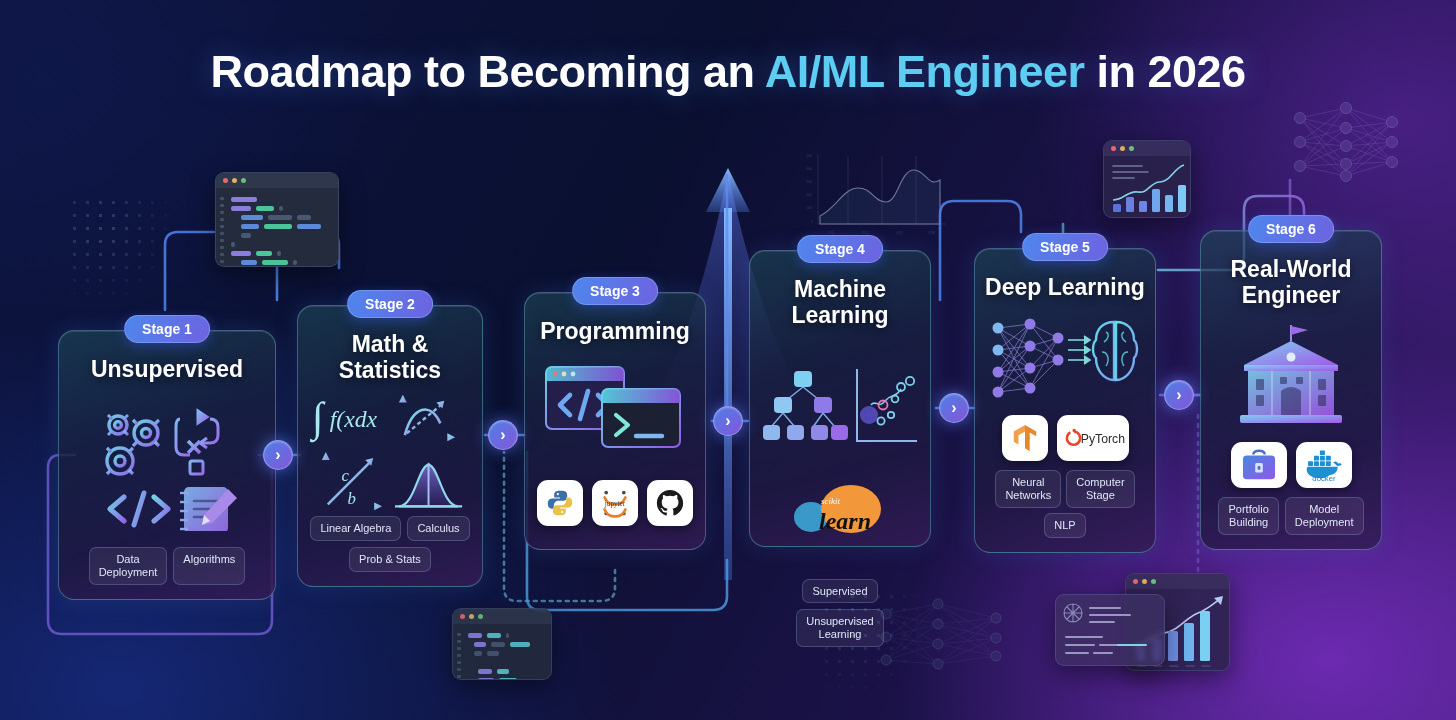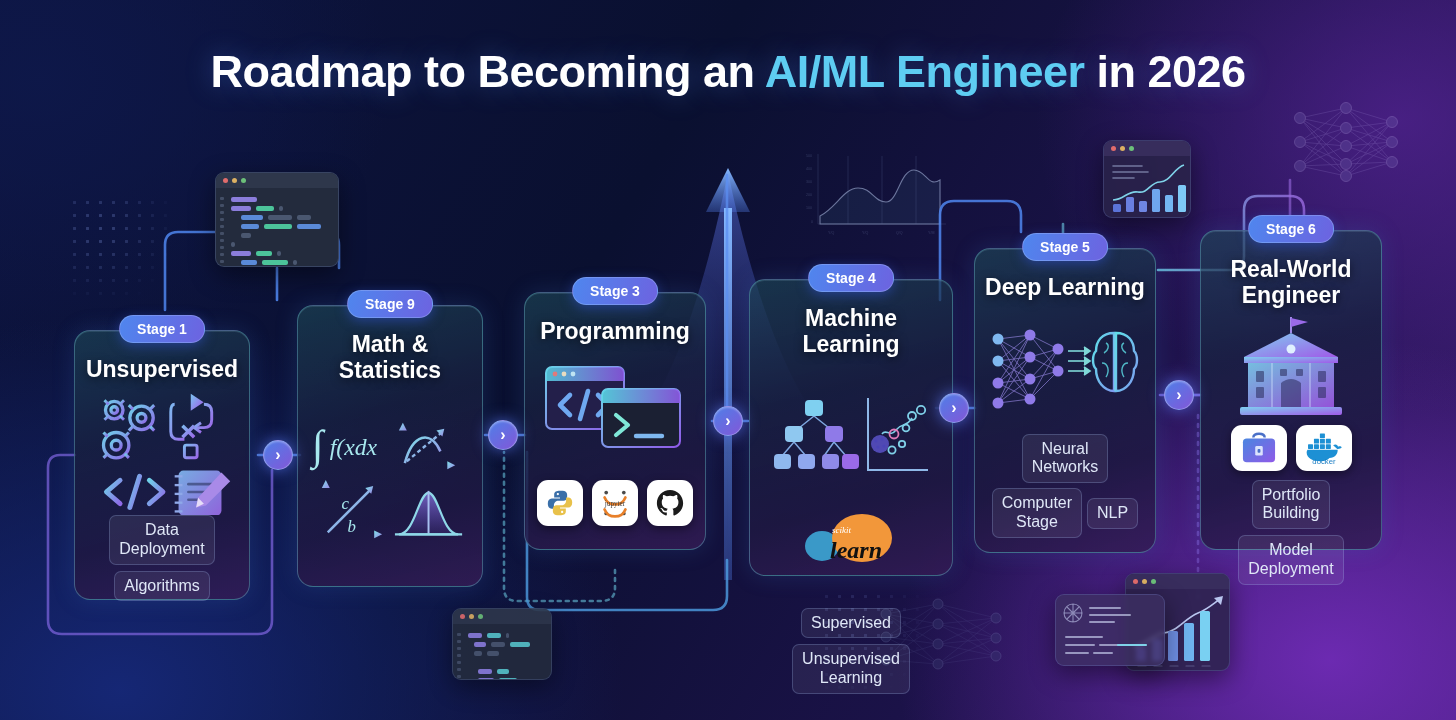--- a/index.html
+++ b/index.html
@@ -113,21 +113,21 @@
     display:flex; align-items:center; justify-content:center;
     box-shadow:0 3px 10px rgba(0,0,0,.4);
   }
   .logobox.wide { width:72px; }
   .logobox.dark { background:#fff; }
   .tags { display:flex; flex-wrap:wrap; gap:6px; justify-content:center; width:100%; }
   .tag {
     background:rgba(255,255,255,.07);
     border:1px solid rgba(160,185,235,.26);
     border-radius:7px; color:#dfe7f7;
-    font-size:16px; line-height:1.18; padding:5px 9px;
+    font-size:11px; line-height:1.18; padding:5px 9px;
     text-align:center; white-space:pre-line;
   }
 </style>
 </head>
 <body>
 
 <div id="stage">
 
   <div class="abs dotgrid" style="left:68px; top:196px;"></div>
   <div class="abs dotgrid" style="left:820px; top:590px; opacity:.35;"></div>
@@ -453,21 +453,21 @@
     </div>
   <div class="abs arrownode" style="left:939px; top:393px;">
       <span>›</span>
     </div>
   <div class="abs arrownode" style="left:1164px; top:380px;">
       <span>›</span>
     </div>
 
   <h1 class="abs" id="title"><span>Roadmap to Becoming an </span><span class="accent">AI/ML Engineer</span><span> in 2026</span></h1>
 
-  <div class="abs card" style="left:74px; top:330px; width:176px; height:270px;">
+  <div class="abs card" style="left:58px; top:330px; width:218px; height:270px;">
     <div class="badge">Stage 1</div>
     <div class="ctitle">Unsupervised</div>
     <div class="art">
       <svg width="158" height="128" viewBox="0 0 158 128">
         <defs>
           <linearGradient id="g1" x1="0" y1="0" x2="1" y2="1">
             <stop offset="0%" stop-color="#6fd0e8"></stop>
               <stop offset="100%" stop-color="#8f6ae8"></stop>
           </linearGradient>
           <linearGradient id="g1b" x1="0" y1="0" x2="1" y2="1">
@@ -551,21 +551,21 @@
       </svg>
     </div>
     <div class="tags">
       <span class="tag">Data
 Deployment</span>
       <span class="tag">Algorithms</span>
     </div>
   </div>
 
   <div class="abs card" style="left:297px; top:305px; width:186px; height:282px;">
-    <div class="badge">Stage 9</div>
+    <div class="badge">Stage 2</div>
     <div class="ctitle" style="white-space:pre-line;">Math &amp;
 Statistics</div>
     <div class="art">
       <svg width="166" height="126" viewBox="0 0 166 126">
         <defs>
           <linearGradient id="g2" x1="0" y1="0" x2="1" y2="1">
             <stop offset="0%" stop-color="#7fe0e8"></stop>
               <stop offset="100%" stop-color="#9a8ae8"></stop>
           </linearGradient>
           <linearGradient id="bell" x1="0" y1="0" x2="0" y2="1">
@@ -600,20 +600,25 @@
         </g>
         <text x="34" y="92" fill="#a8e8ee" font-size="17" font-style="italic" font-family="Liberation Serif, serif">c</text>
         <text x="40" y="116" fill="#a8e8ee" font-size="17" font-style="italic" font-family="Liberation Serif, serif">b</text>
 
         <g>
           <path d="M92 118 C 108 118, 112 76, 122 76 C 132 76, 136 118, 152 118 Z" fill="url(#bell)" stroke="#8fd8e8" stroke-width="2.2"></path>
           <line x1="122" y1="74" x2="122" y2="118" stroke="#a8c0f0" stroke-width="2"></line>
           <line x1="88" y1="118" x2="156" y2="118" stroke="#8fd8e8" stroke-width="2.2"></line>
         </g>
       </svg>
+    </div>
+    <div class="tags">
+      <span class="tag">Linear Algebra</span>
+      <span class="tag">Calculus</span>
+      <span class="tag">Prob &amp; Stats</span>
     </div>
   </div>
 
   <div class="abs card" style="left:524px; top:292px; width:182px; height:258px;">
     <div class="badge">Stage 3</div>
     <div class="ctitle">Programming</div>
     <div class="art">
       <svg width="150" height="110" viewBox="0 0 150 110">
         <defs>
           <linearGradient id="g3" x1="0" y1="0" x2="1" y2="1">
@@ -668,21 +673,21 @@
         </svg>
       </div>
       <div class="logobox dark" style="background:#fff;">
         <svg width="30" height="30" viewBox="0 0 32 32">
           <path d="M16 2C8.3 2 2 8.3 2 16c0 6.2 4 11.4 9.6 13.3.7.1 1-.3 1-.7v-2.5c-3.9.8-4.7-1.9-4.7-1.9-.6-1.6-1.5-2-1.5-2-1.3-.9.1-.9.1-.9 1.4.1 2.1 1.4 2.1 1.4 1.3 2.2 3.3 1.6 4.1 1.2.1-.9.5-1.6.9-1.9-3.1-.4-6.4-1.6-6.4-7 0-1.5.6-2.8 1.4-3.8-.1-.4-.6-1.8.1-3.8 0 0 1.2-.4 3.9 1.4 1.1-.3 2.3-.5 3.5-.5s2.4.2 3.5.5c2.7-1.8 3.9-1.4 3.9-1.4.7 2 .3 3.4.1 3.8.9 1 1.4 2.3 1.4 3.8 0 5.4-3.3 6.6-6.4 7 .5.4 1 1.3 1 2.6v3.9c0 .4.3.8 1 .7C26 27.4 30 22.2 30 16c0-7.7-6.3-14-14-14z" fill="#1b1b1b"></path>
         </svg>
       </div>
     </div>
   </div>
 
-  <div class="abs card" style="left:749px; top:279px; width:204px; height:297px;gap:32px;">
+  <div class="abs card" style="left:749px; top:250px; width:182px; height:297px;gap:32px;">
     <div class="badge">Stage 4</div>
     <div class="ctitle" style="white-space:pre-line;">Machine
 Learning</div>
     <div class="art">
       <svg width="158" height="86" viewBox="0 0 158 86">
         <defs>
           <linearGradient id="g4" x1="0" y1="0" x2="1" y2="1">
             <stop offset="0%" stop-color="#7fd0f0"></stop>
               <stop offset="100%" stop-color="#9a6ae8"></stop>
           </linearGradient>
@@ -788,20 +793,38 @@
           <path d="M130 8 C 142 8, 148 16, 148 26 C 152 30, 152 40, 148 44 C 148 56, 140 66, 130 66 L130 8 Z" fill="none" stroke="url(#brn)" stroke-width="2.4"></path>
           <g fill="none" stroke="#5ee0e8" stroke-width="1.4" opacity=".8">
             <path d="M120 18 C 124 20, 122 26, 118 28"></path>
               <path d="M116 38 C 122 38, 124 46, 120 52"></path>
             <path d="M138 18 C 134 20, 136 26, 140 28"></path>
               <path d="M142 38 C 136 38, 134 46, 138 52"></path>
           </g>
           <line x1="129" y1="8" x2="129" y2="66" stroke="#6fd0e8" stroke-width="1.6"></line>
         </g>
       </svg>
+    </div>
+    <div class="logos">
+      <div class="logobox">
+        <svg width="28" height="30" viewBox="0 0 28 32">
+          <path d="M14 2 L26 9 L26 14 L19 10 L19 30 L14 27 Z" fill="#e8862a"></path>
+          <path d="M14 2 L2 9 L2 20 L7 23 L7 13 L14 9 Z" fill="#f0a04a"></path>
+          <path d="M14 13 L20 16.5 L14 20 Z" fill="#e8862a"></path>
+        </svg>
+      </div>
+      <div class="logobox wide">
+        <svg width="66" height="24" viewBox="0 0 70 24">
+          <g fill="none" stroke="#e8452a" stroke-width="2.6">
+            <path d="M11 6 A7 7 0 1 0 15 5.2"></path>
+          </g>
+          <circle cx="15" cy="4" r="1.8" fill="#e8452a"></circle>
+          <text x="22" y="17" font-size="13" fill="#2b2b2b" font-family="Liberation Sans, sans-serif">PyTorch</text>
+        </svg>
+      </div>
     </div>
     <div class="tags" style="gap:5px;">
       <span class="tag">Neural
 Networks</span>
       <span class="tag">Computer
 Stage</span>
       <span class="tag" style="align-self:center;">NLP</span>
     </div>
   </div>
 

